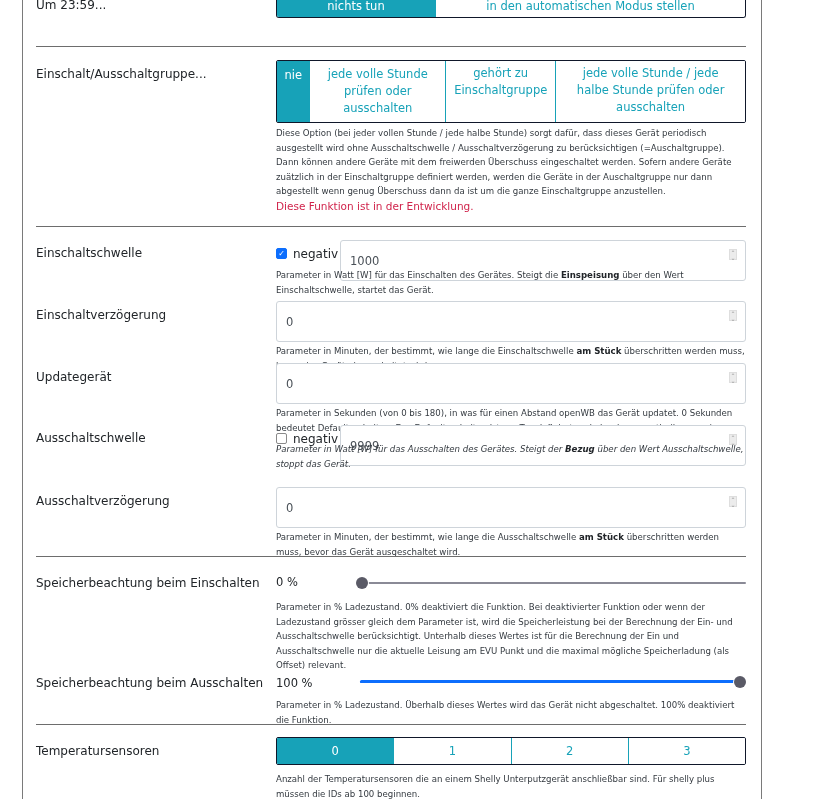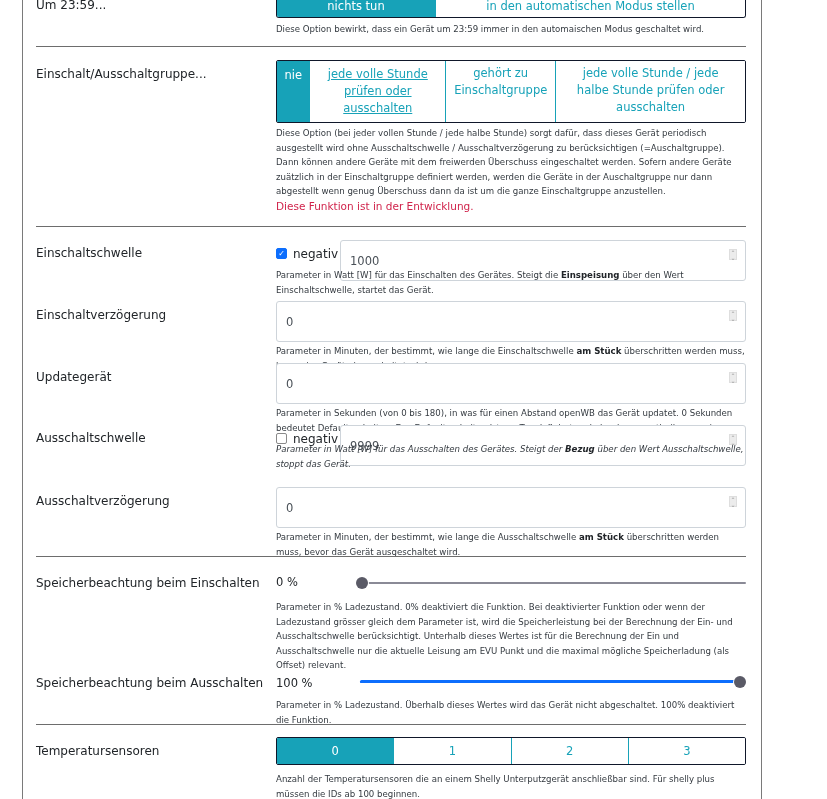--- a/index.html
+++ b/index.html
@@ -52,32 +52,31 @@
 
 <div class="card"></div>
 
 <div class="row" style="top:-4px;">
   <div class="lbl" style="top:2px;">Um 23:59...</div>
   <div class="ctl" style="top:0;">
     <div class="btngroup" style="height:22px; border-top:none; border-radius:0 0 3px 3px;">
       <div class="b active" style="width:158px;">nichts tun</div>
       <div class="b" style="flex:1;">in den automatischen Modus stellen</div>
     </div>
-    <div class="help" style="margin-top:4px;">Diese Option bewirkt, dass ein Gerät um 23:59 immer in den automaischen Modus geschaltet wird.</div>
   </div>
 </div>
 
 <div class="hr" style="top:46px;"></div>
 
 <div class="row" style="top:60px;">
   <div class="lbl" style="top:7px;">Einschalt/Ausschaltgruppe...</div>
   <div class="ctl" style="top:0;">
     <div class="btngroup" style="height:63px;">
       <div class="b active" style="width:33px; align-items:flex-start; padding-top:6px;">nie</div>
-      <div class="b" style="width:138px; padding:4px 10px;text-decoration:underline;">jede volle Stunde prüfen oder ausschalten</div>
+      <div class="b" style="width:138px; padding:4px 10px;">jede volle Stunde prüfen oder ausschalten</div>
       <div class="b" style="flex:1; align-items:flex-start; padding:4px 8px;">gehört zu Einschaltgruppe</div>
       <div class="b" style="width:193px; align-items:flex-start; padding:4px 10px;">jede volle Stunde / jede halbe Stunde prüfen oder ausschalten</div>
     </div>
     <div class="help" style="margin-top:3px; padding-right:0;">Diese Option (bei jeder vollen Stunde / jede halbe Stunde) sorgt dafür, dass dieses Gerät periodisch ausgestellt wird ohne Ausschaltschwelle / Ausschaltverzögerung zu berücksichtigen (=Auschaltgruppe). Dann können andere Geräte mit dem freiwerden Überschuss eingeschaltet werden. Sofern andere Geräte zuätzlich in der Einschaltgruppe definiert werden, werden die Geräte in der Auschaltgruppe nur dann abgestellt wenn genug Überschuss dann da ist um die ganze Einschaltgruppe anzustellen.</div>
     <div class="dev">Diese Funktion ist in der Entwicklung.</div>
   </div>
 </div>
 
 <div class="hr" style="top:226px;"></div>
 

